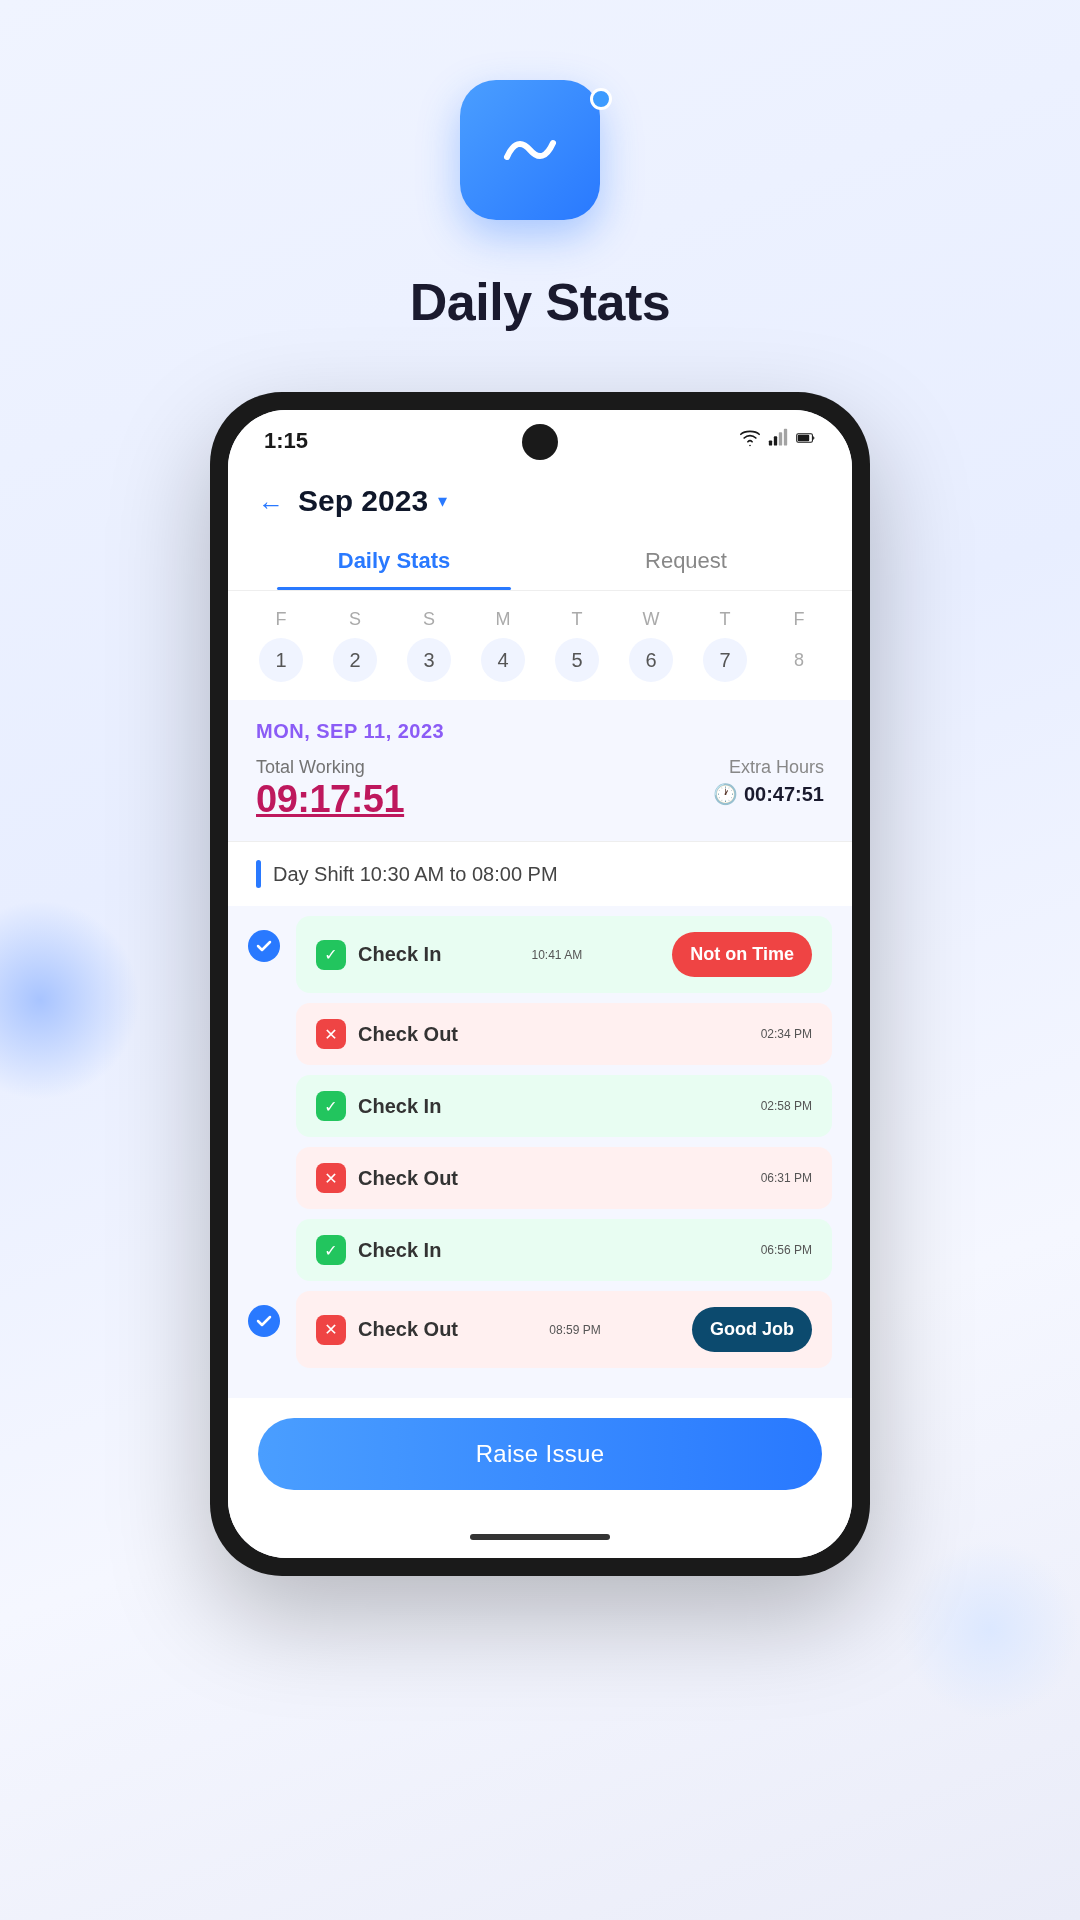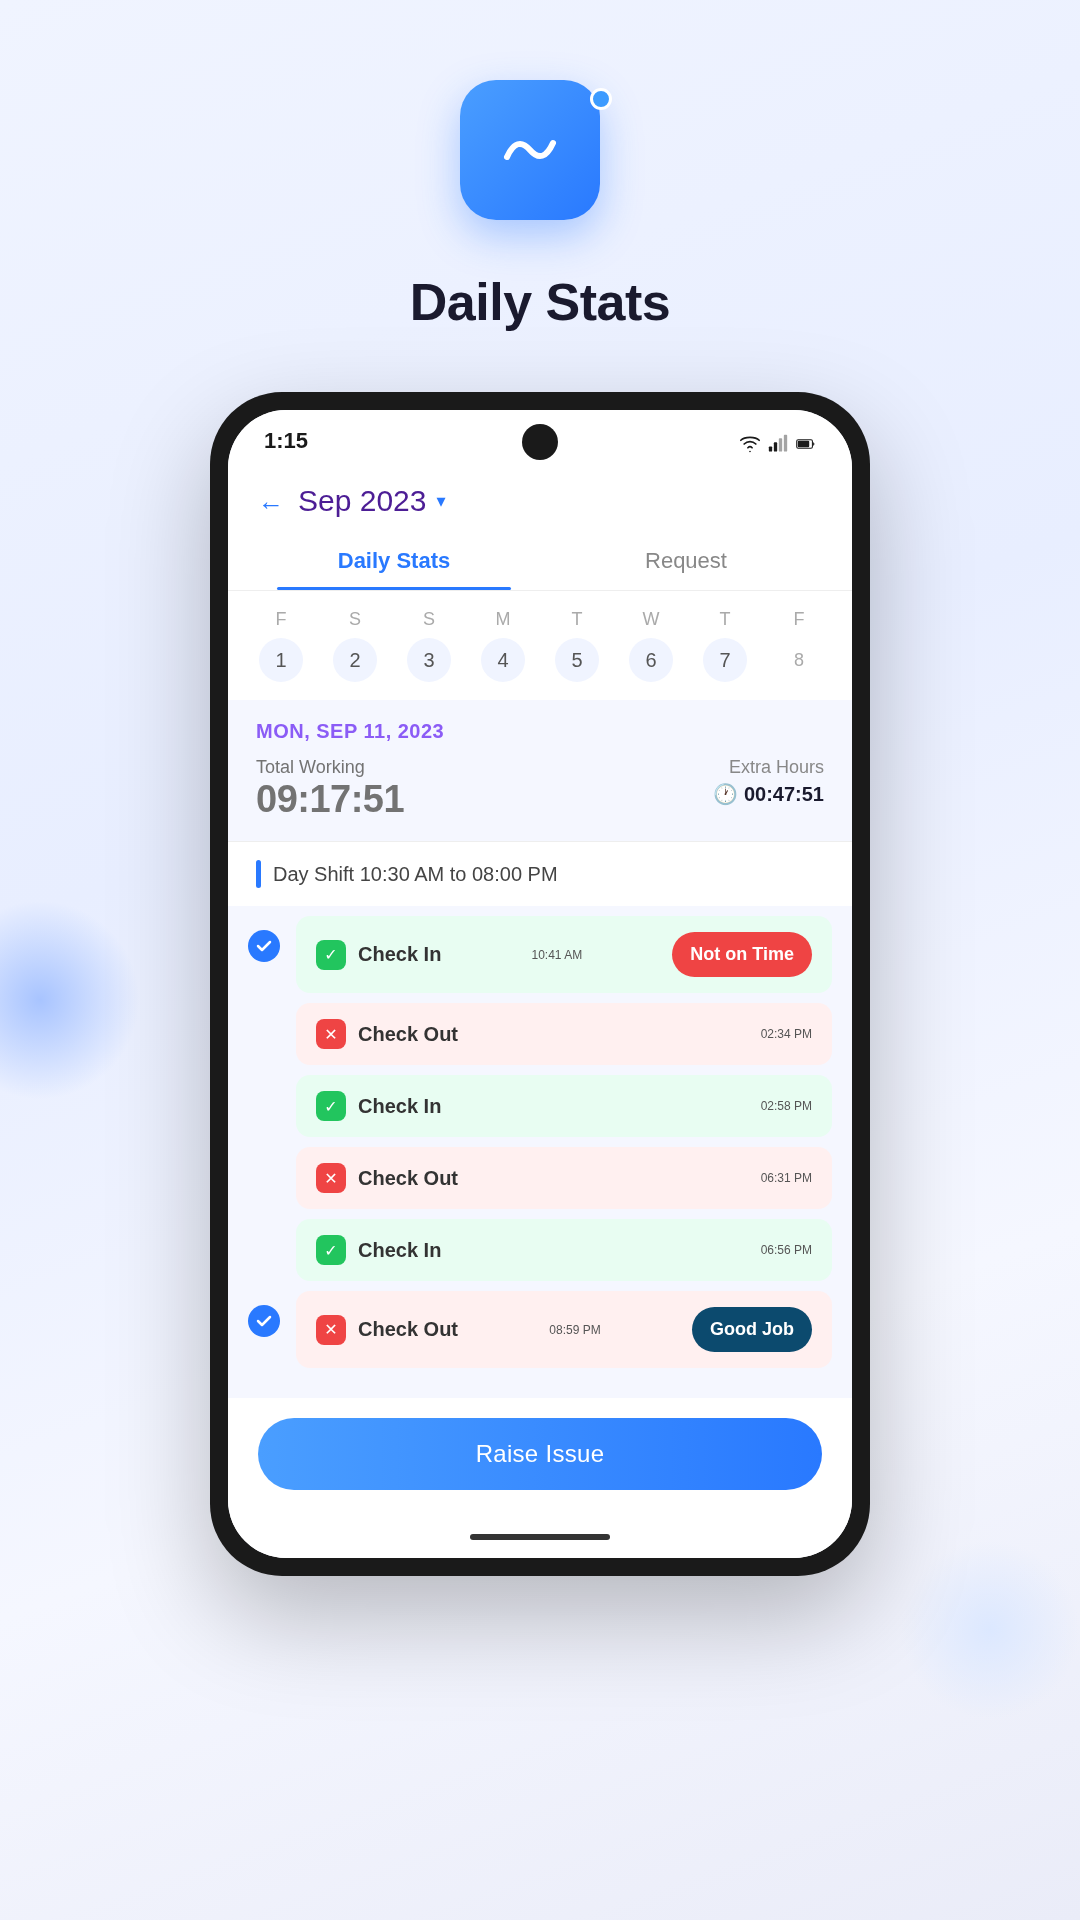--- a/index.html
+++ b/index.html
@@ -69,21 +69,21 @@
       background: #f5f7ff;
       border-radius: 58px;
       overflow: hidden;
       position: relative;
     }
 
     
     .status-bar {
       background: white;
       display: flex;
-      align-items: flex-end;
+      align-items: flex-start;
       justify-content: space-between;
       padding: 18px 36px 10px;
       position: relative;
     }
     .status-time {
       font-size: 22px;
       font-weight: 600;
       color: #1a1a1a;
     }
     .notch {
@@ -121,22 +121,22 @@
       font-size: 26px;
       cursor: pointer;
     }
     .month-selector {
       display: flex;
       align-items: center;
       gap: 10px;
     }
     .month-text {
       font-size: 30px;
-      font-weight: 400;
-      color: #4c1d95;
+      font-weight: 700;
+      color: #0f172a;
     }
     .dropdown-arrow {
       color: #2979ff;
       font-size: 18px;
     }
 
     
     .tabs {
       display: flex;
       background: white;
@@ -222,22 +222,23 @@
       justify-content: space-between;
       align-items: flex-start;
     }
     .total-working-label {
       font-size: 18px;
       color: #737373;
     }
     .total-working-time {
       font-size: 38px;
       font-weight: 700;
-      color: #737373;
+      color: #be185d;
       letter-spacing: -0.5px;
+      text-decoration: underline;
     }
     .extra-hours {
       text-align: right;
     }
     .extra-hours-label {
       font-size: 18px;
       color: #888;
     }
     .extra-hours-time {
       display: flex;

